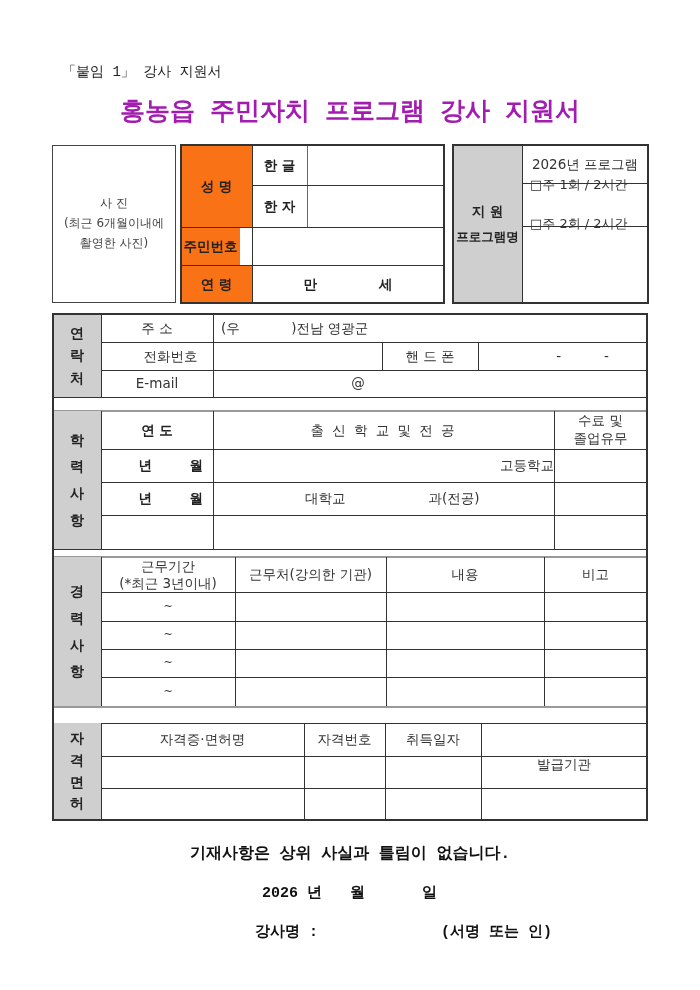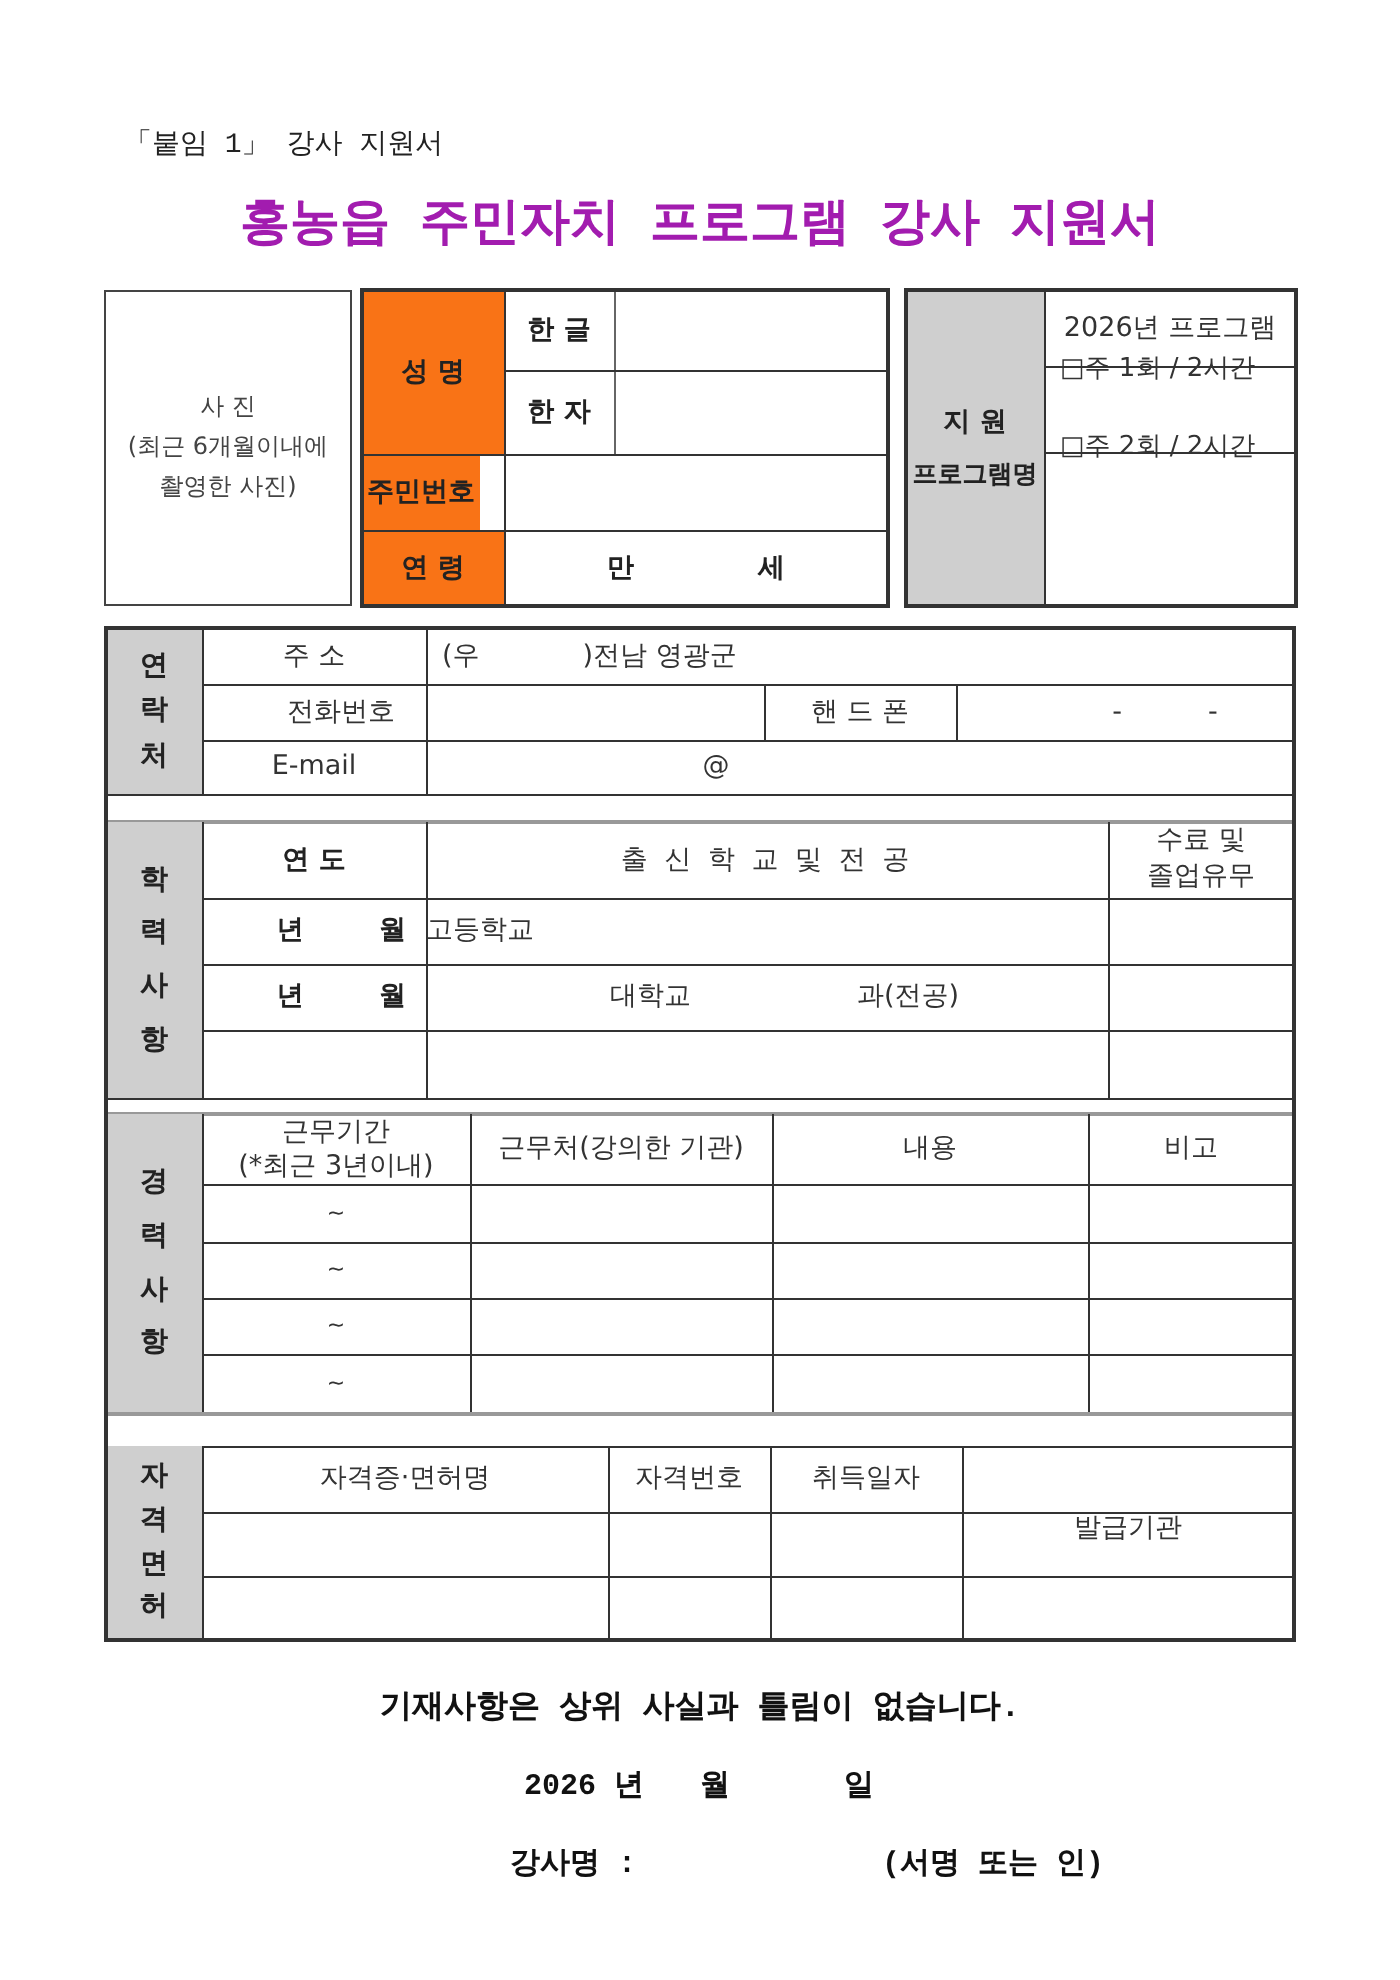--- a/index.html
+++ b/index.html
@@ -120,21 +120,21 @@
       <span>항</span>
   </div>
   <div class="cell bold" style="left:101px; top:411px; width:112px; height:38px;">연 도</div>
   <div class="cell" style="left:213px; top:411px; width:341px; height:38px; letter-spacing:2px;">출 신 학 교  및  전 공</div>
   <div class="cell" style="left:554px; top:411px; width:93px; height:38px; flex-direction:column; line-height:1.3;">
     <span>수료 및</span>
       <span>졸업유무</span>
   </div>
 
   <div class="cell bold" style="left:101px; top:449px; width:112px; height:33px; white-space:pre; justify-content:flex-end; padding-right:10px;">년        월</div>
-  <div class="cell" style="left:213px; top:449px; width:341px; height:33px; justify-content:flex-start; ">
+  <div class="cell" style="left:213px; top:449px; width:341px; height:33px; justify-content:flex-end; ">
     <span>고등학교</span>
   </div>
   <div class="cell" style="left:554px; top:449px; width:93px; height:33px;"></div>
 
   <div class="cell bold" style="left:101px; top:482px; width:112px; height:33px; white-space:pre; justify-content:flex-end; padding-right:10px;">년        월</div>
   <div class="cell" style="left:213px; top:482px; width:341px; height:33px; justify-content:flex-start; padding-left:92px;">
     <span>대학교</span>
     <span style="margin-left:83px;">과(전공)</span>
   </div>
   <div class="cell" style="left:554px; top:482px; width:93px; height:33px;"></div>

